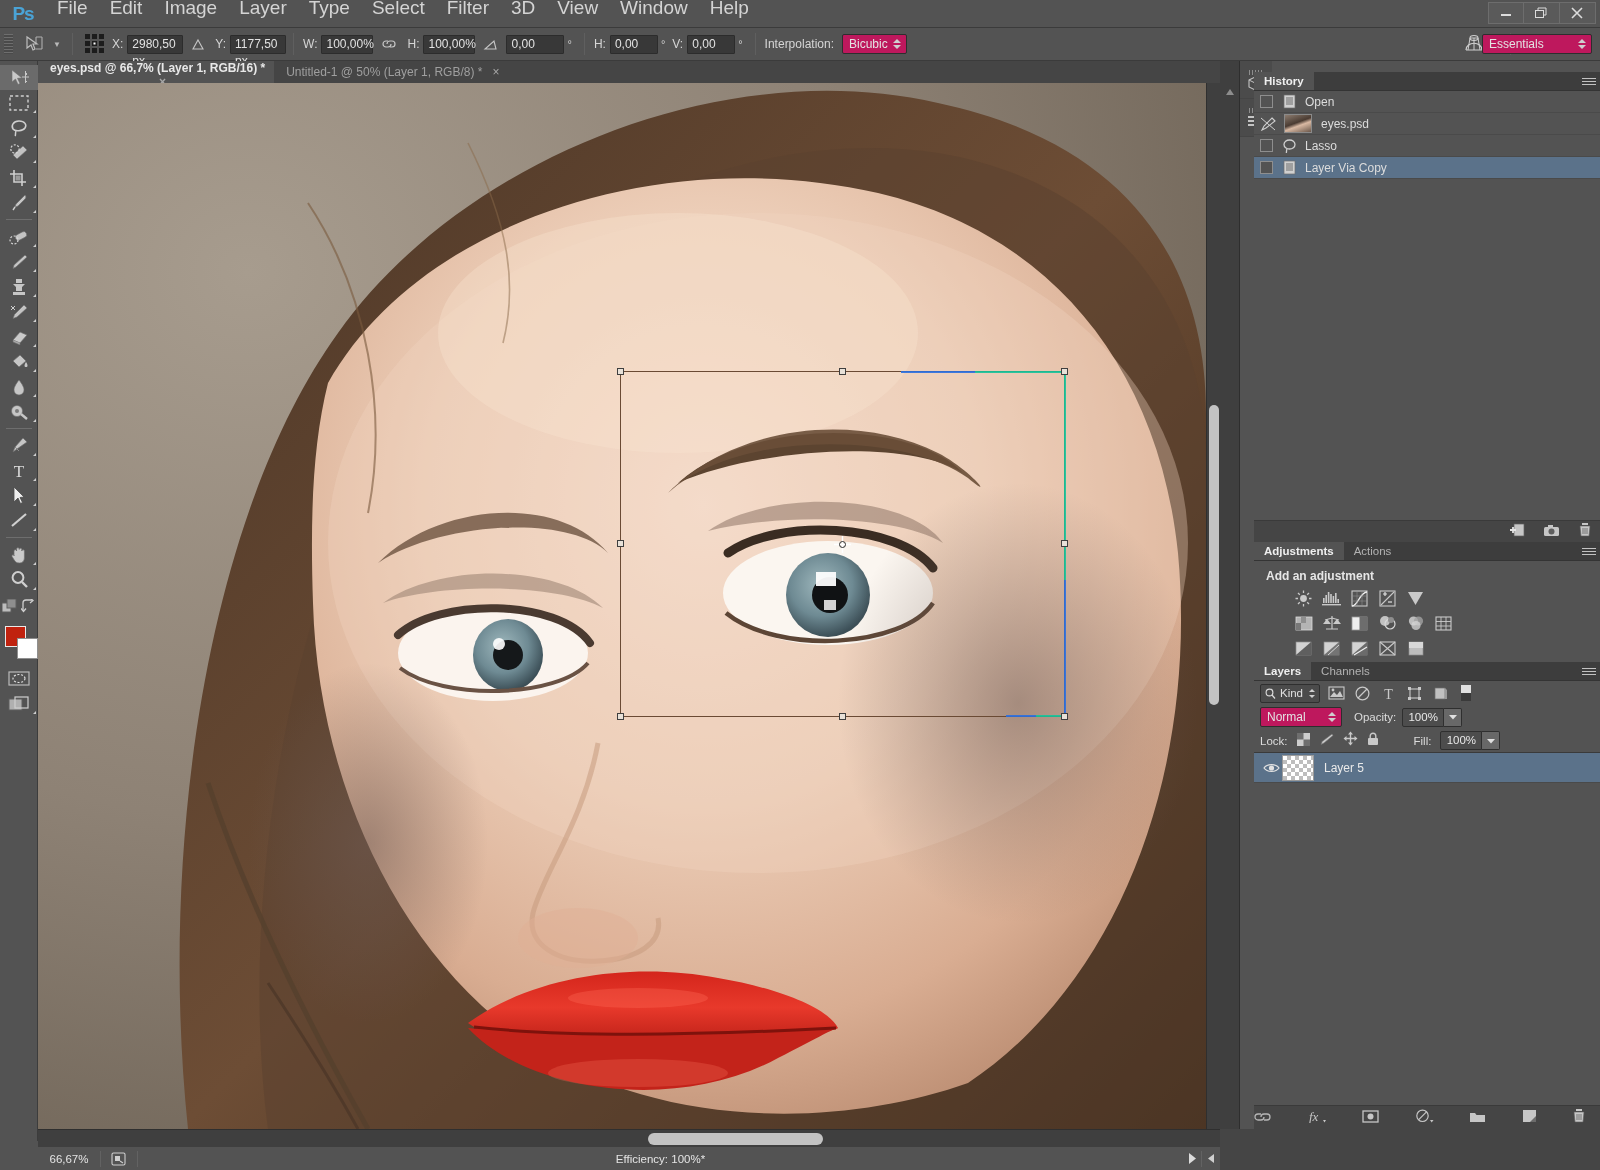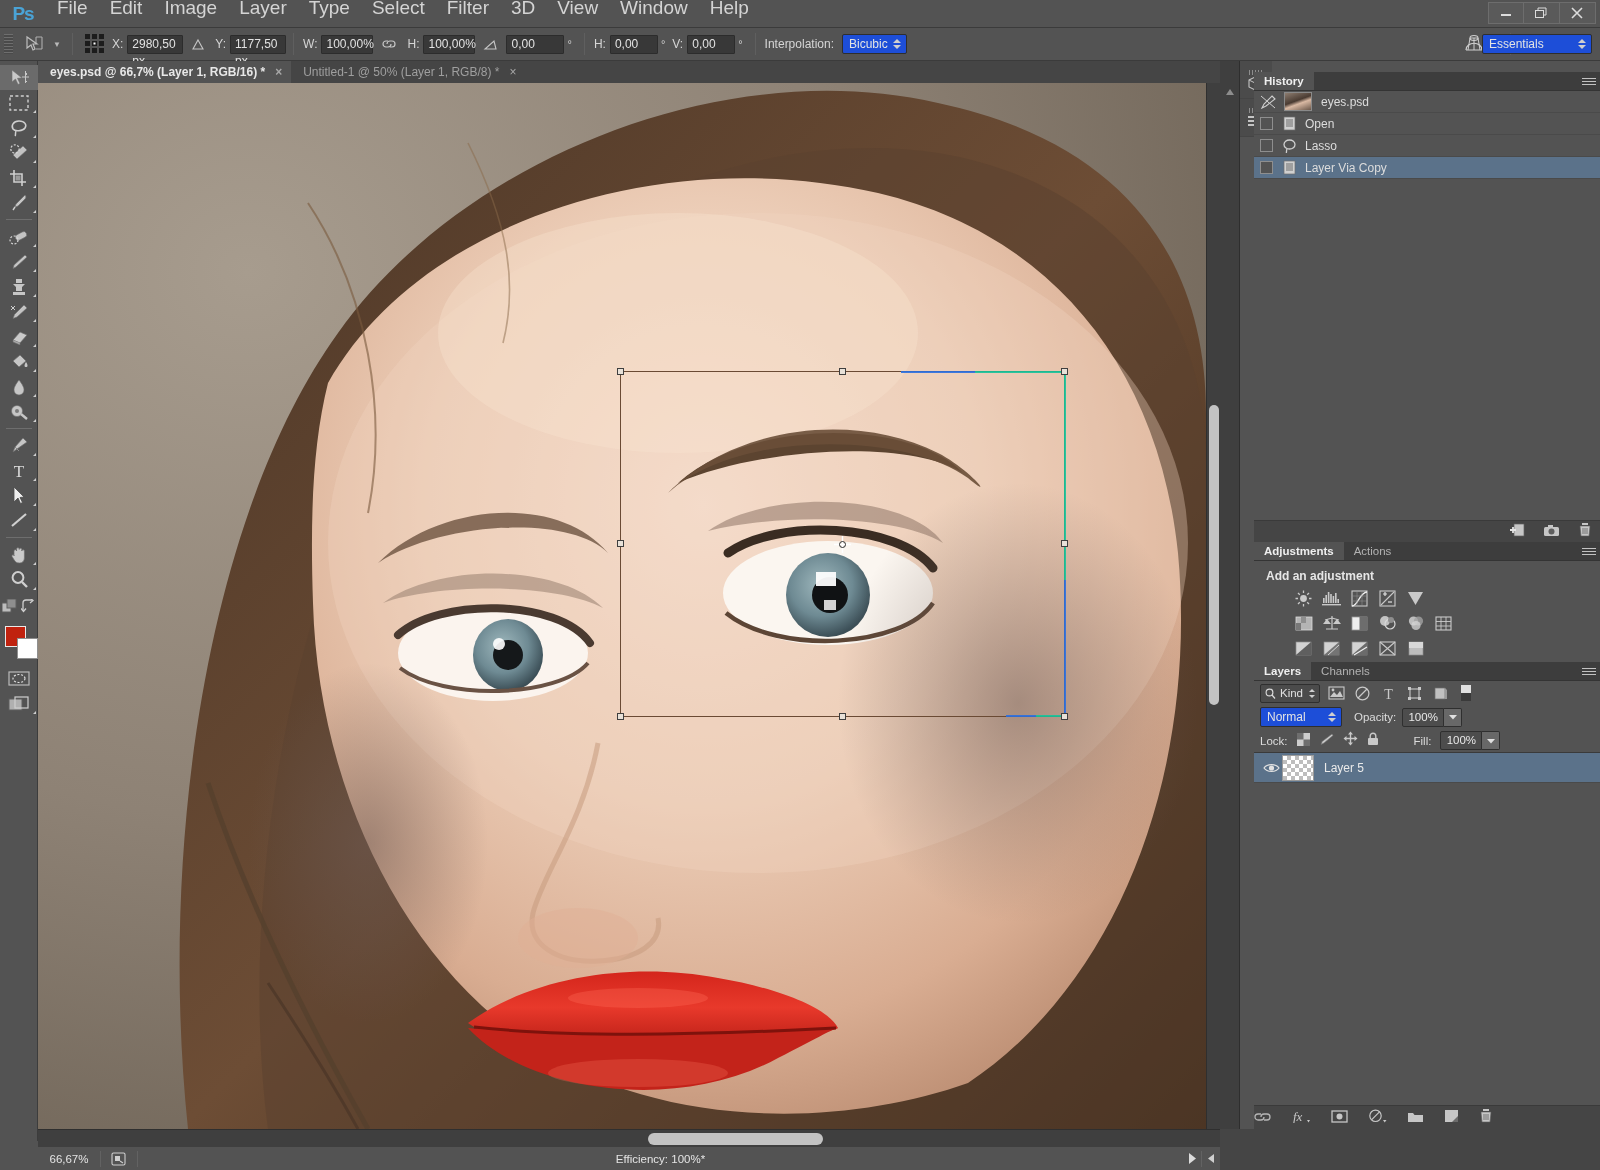--- a/index.html
+++ b/index.html
@@ -35,37 +35,37 @@
   .opt-caret { width:16px; height:22px; display:flex; align-items:center;
     justify-content:center; color:#b9b9b9; font-size:8px; }
   .vsep { width:1px; height:22px; background:#464646; border-right:1px solid #5f5f5f;
     margin:0 7px; }
   .opt-label { font-size:12px; color:#d6d6d6; margin:0 4px 0 2px; }
   .opt-field { background:#383838; border:1px solid #2c2c2c; color:#e2e2e2;
     font-size:12px; height:19px; line-height:17px; padding:0 4px; min-width:48px;
     text-align:left; border-radius:1px; }
   .unit { font-size:11px; color:#cfcfcf; margin:0 5px 0 3px; }
   .opt-icn { color:#c6c6c6; display:flex; align-items:center; justify-content:center; }
-  .select { background:#1d4ed8; border:1px solid #2e2e2e; color:#e3e3e3;
+  .select { background:#be185d; border:1px solid #2e2e2e; color:#e3e3e3;
     font-size:12px; height:20px; line-height:18px; padding:0 18px 0 6px;
     position:relative; border-radius:2px; }
   .select::after { content:""; position:absolute; right:5px; top:4px;
     width:0;height:0; border-left:4px solid transparent; border-right:4px solid transparent;
     border-bottom:4px solid #cfcfcf; }
   .select::before { content:""; position:absolute; right:5px; bottom:4px;
     width:0;height:0; border-left:4px solid transparent; border-right:4px solid transparent;
     border-top:4px solid #cfcfcf; }
   .ws-select { position:absolute; right:8px; top:6px; width:110px; }
 
   
   .tabbar { position:absolute; left:38px; top:61px; width:1182px; height:22px;
     background:#454545; display:flex; align-items:flex-end; }
   .tab { height:22px; display:flex; align-items:center; padding:0 9px 0 12px;
     font-size:12px; color:#9f9f9f; background:#454545; }
-  .tab.active { background:#535353; color:#e8e8e8; font-weight:bold; }
+  .tab.active { background:#535353; color:#e8e8e8; font-weight:bold;flex-direction:column; }
   .tab .x { margin-left:10px; font-size:12px; color:#a8a8a8; }
 
   
   .toolbar { position:absolute; left:0; top:61px; width:38px; height:1080px;
     background:#535353; border-right:1px solid #3c3c3c; padding-top:4px; }
   .tool { position:relative; width:38px; height:25px; display:flex;
     align-items:center; justify-content:center; }
   .tool svg { display:block; }
   .tool.sel { background:#6b6b6b; }
   .tool .tri { position:absolute; right:2px; bottom:2px; width:0;height:0;
@@ -175,21 +175,21 @@
   .lthumb { width:32px; height:26px; border:1px solid #9a9a9a; margin-right:10px; }
   .lthumb.checker { background-image:
       linear-gradient(45deg,#bdbdbd 25%,transparent 25%,transparent 75%,#bdbdbd 75%),
       linear-gradient(45deg,#bdbdbd 25%,#fff 25%,#fff 75%,#bdbdbd 75%);
     background-size:8px 8px; background-position:0 0,4px 4px; }
   .lthumb.photo-th { background:linear-gradient(160deg,#8d7d70 0%,#4a3b32 40%,#e2c0a8 58%,#6a574a 100%); }
   .lname { font-size:12px; color:#eaeaea; }
   .lname.bg { font-style:italic; }
   .lock-ic { position:absolute; right:9px; }
   .layer-tools { position:absolute; left:0; bottom:0; width:346px; height:24px;
-    background:#454545; display:flex; align-items:center; justify-content:flex-start;
+    background:#454545; display:flex; align-items:center; justify-content:space-between;
     gap:20px; padding-right:14px; border-top:1px solid #3a3a3a; }
 
   
   .statusbar { position:absolute; left:38px; top:1147px; width:1182px; height:23px;
     background:#535353; display:flex; align-items:center; font-size:11.5px; color:#e4e4e4; }
   .st-zoom { width:62px; text-align:center; }
   .st-sep { width:1px; height:16px; background:#414141; border-right:1px solid #626262; }
   .st-doc { padding:0 10px; display:flex; align-items:center; }
   .st-eff { flex:1; text-align:center; }
   .st-arrow { width:18px; display:flex; align-items:center; justify-content:center; }
@@ -652,40 +652,40 @@
           <span>History</span>
         </div>
         <div class="pmenu">
             <i></i>
             <i></i>
             <i></i>
           </div>
       </div>
       <div class="panel-body" style="height:429px">
         <div class="hist-row">
-          <span class="hist-ico">
-            <svg width="16" height="14">
-                <path d="M12,1 L15,4 L6,11 L2,13 L4,9 Z" fill="none" stroke="#cfcfcf" stroke-width="1.1"></path>
-                <path d="M1,1 L15,13" stroke="#cfcfcf" stroke-width="1"></path>
-              </svg>
-          </span>
-          <span class="hist-thumb"></span>
-          <span>eyes.psd</span>
-        </div>
-        <div class="hist-row">
           <span class="hist-chk"></span>
           <span class="hist-ico">
             <svg width="13" height="15">
                 <rect x="1" y="1" width="11" height="13" fill="#d0d0d0" stroke="#6e6e6e" stroke-width=".7"></rect>
                 <g stroke="#6e6e6e" stroke-width="1">
                   <path d="M3,4 h7 M3,6 h7 M3,8 h7 M3,10 h7"></path>
                 </g>
               </svg>
           </span>
           <span>Open</span>
+        </div>
+        <div class="hist-row">
+          <span class="hist-ico">
+            <svg width="16" height="14">
+                <path d="M12,1 L15,4 L6,11 L2,13 L4,9 Z" fill="none" stroke="#cfcfcf" stroke-width="1.1"></path>
+                <path d="M1,1 L15,13" stroke="#cfcfcf" stroke-width="1"></path>
+              </svg>
+          </span>
+          <span class="hist-thumb"></span>
+          <span>eyes.psd</span>
         </div>
         <div class="hist-row">
           <span class="hist-chk"></span>
           <span class="hist-ico">
             <svg width="15" height="15">
                 <ellipse cx="7.5" cy="6.5" rx="5.5" ry="4.5" fill="none" stroke="#d0d0d0" stroke-width="1.3"></ellipse>
                 <path d="M5,11 C4,13 5,14 4,15" fill="none" stroke="#d0d0d0" stroke-width="1.3"></path>
               </svg>
           </span>
           <span>Lasso</span>

